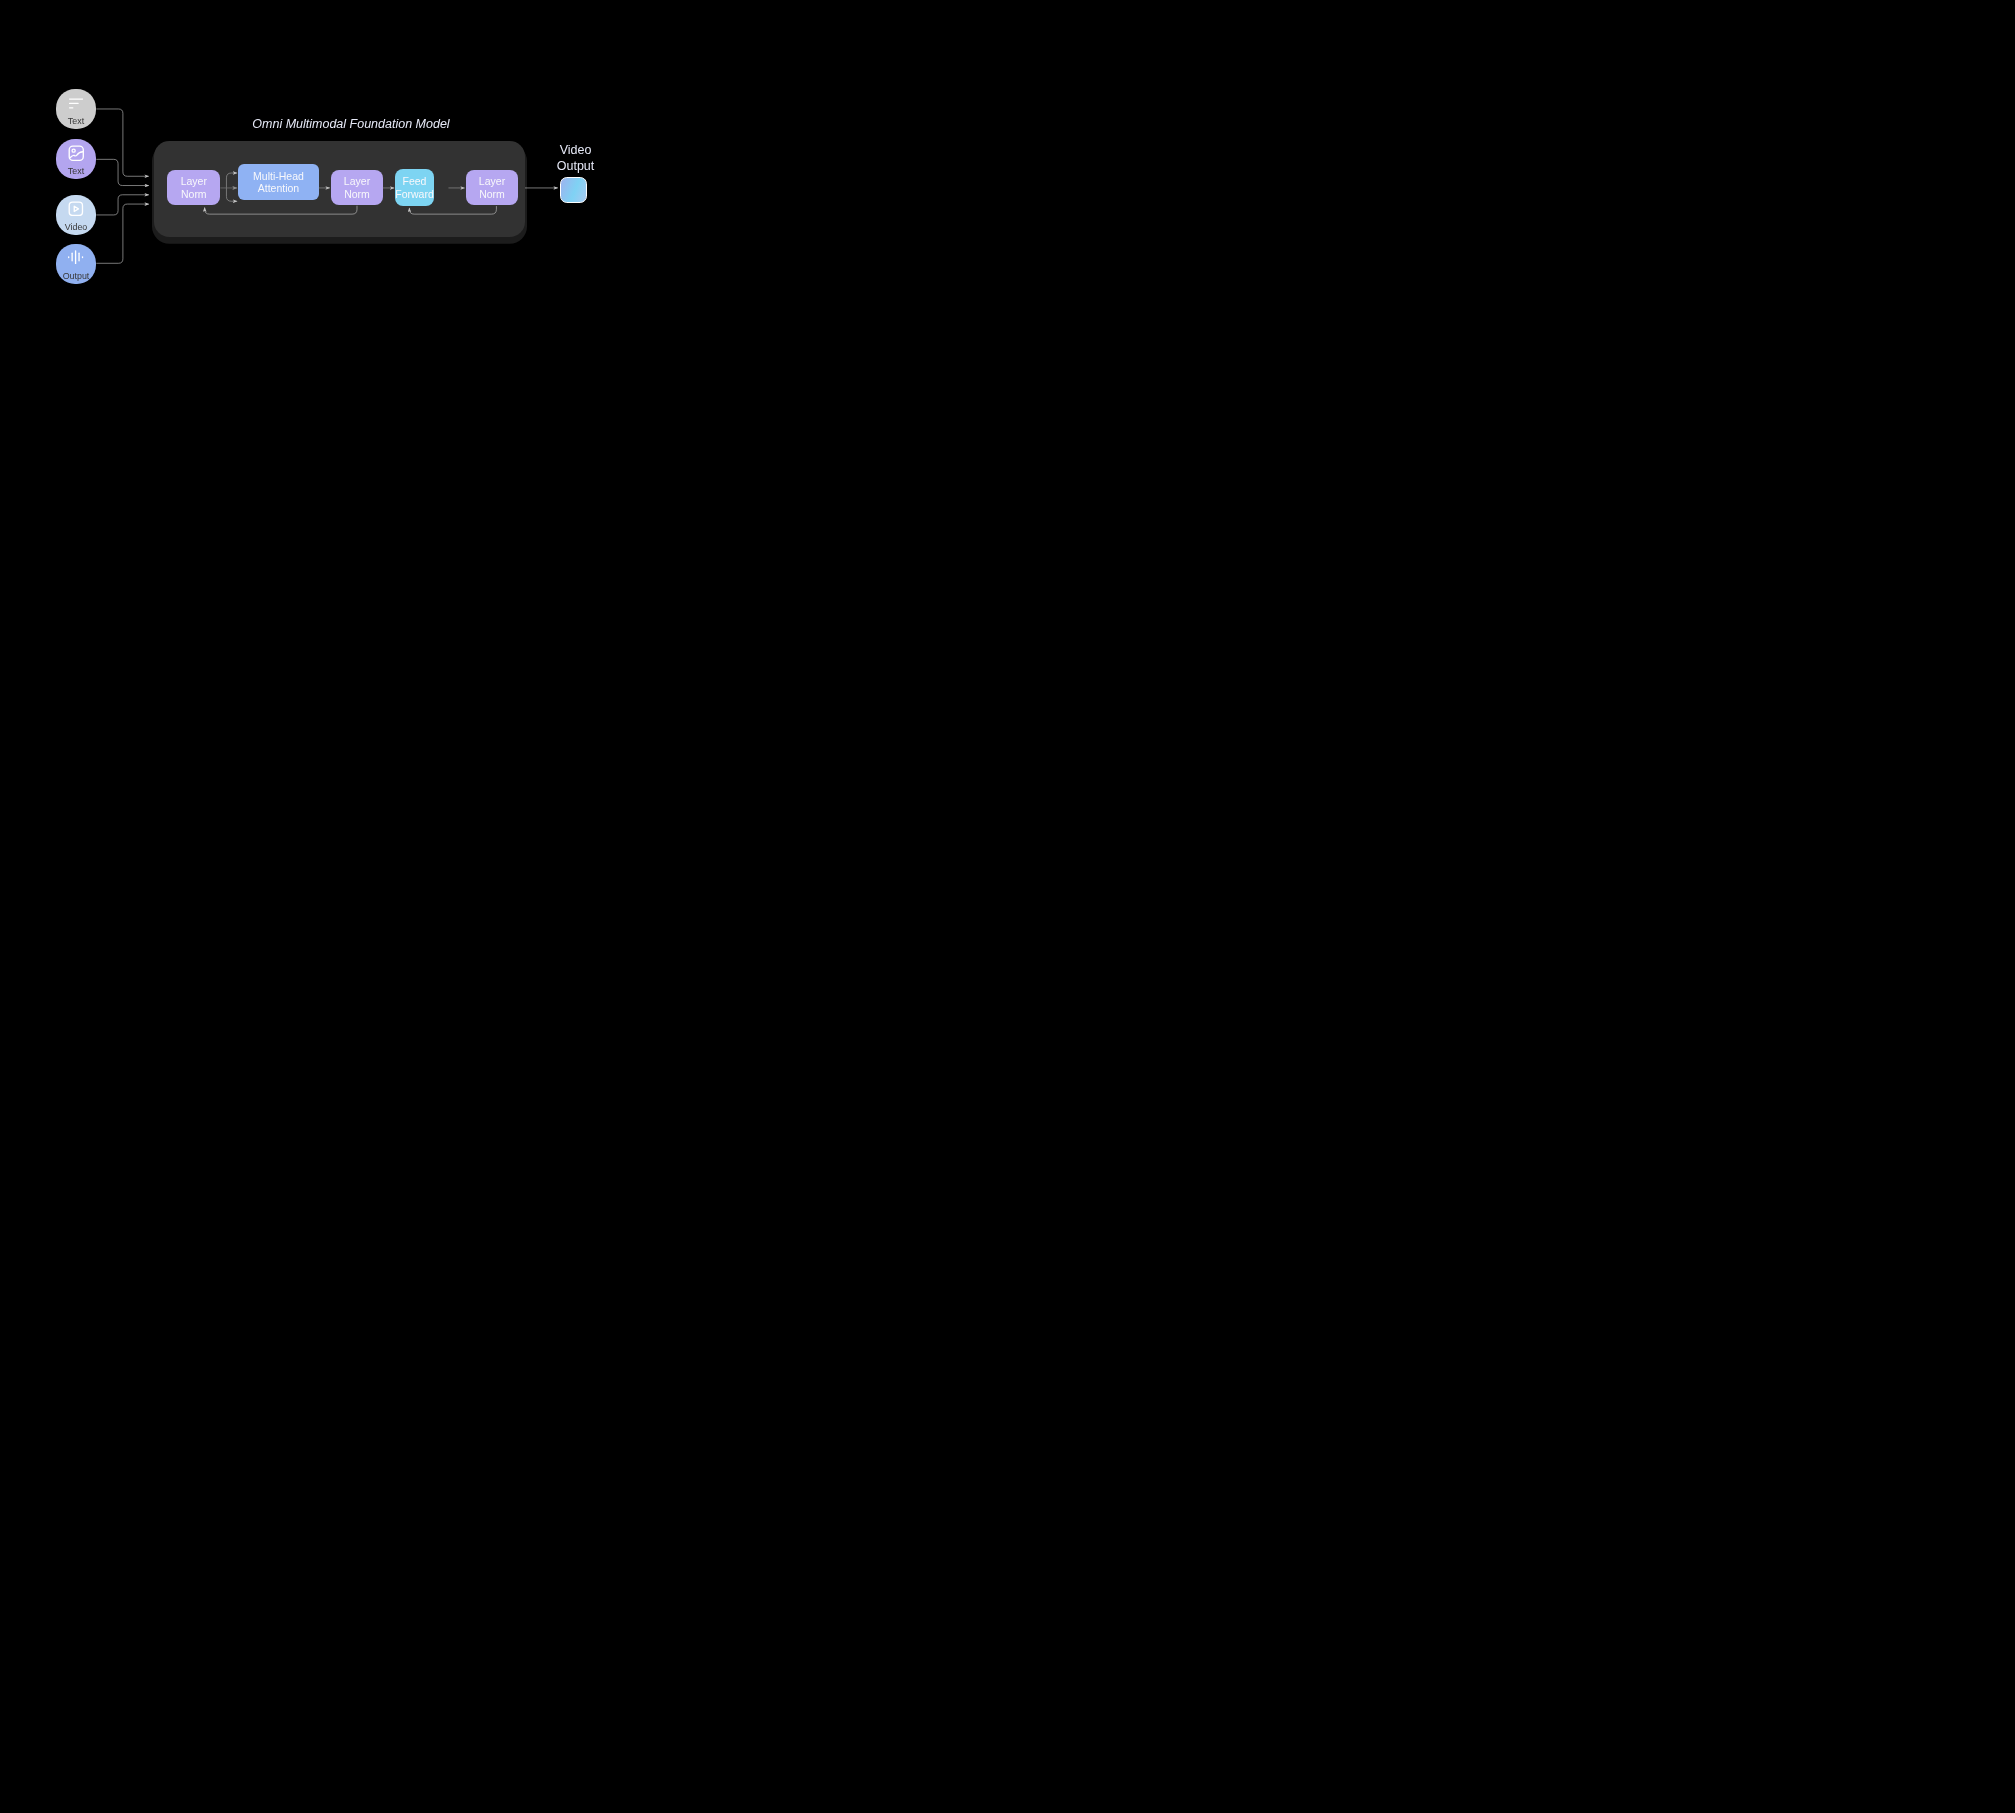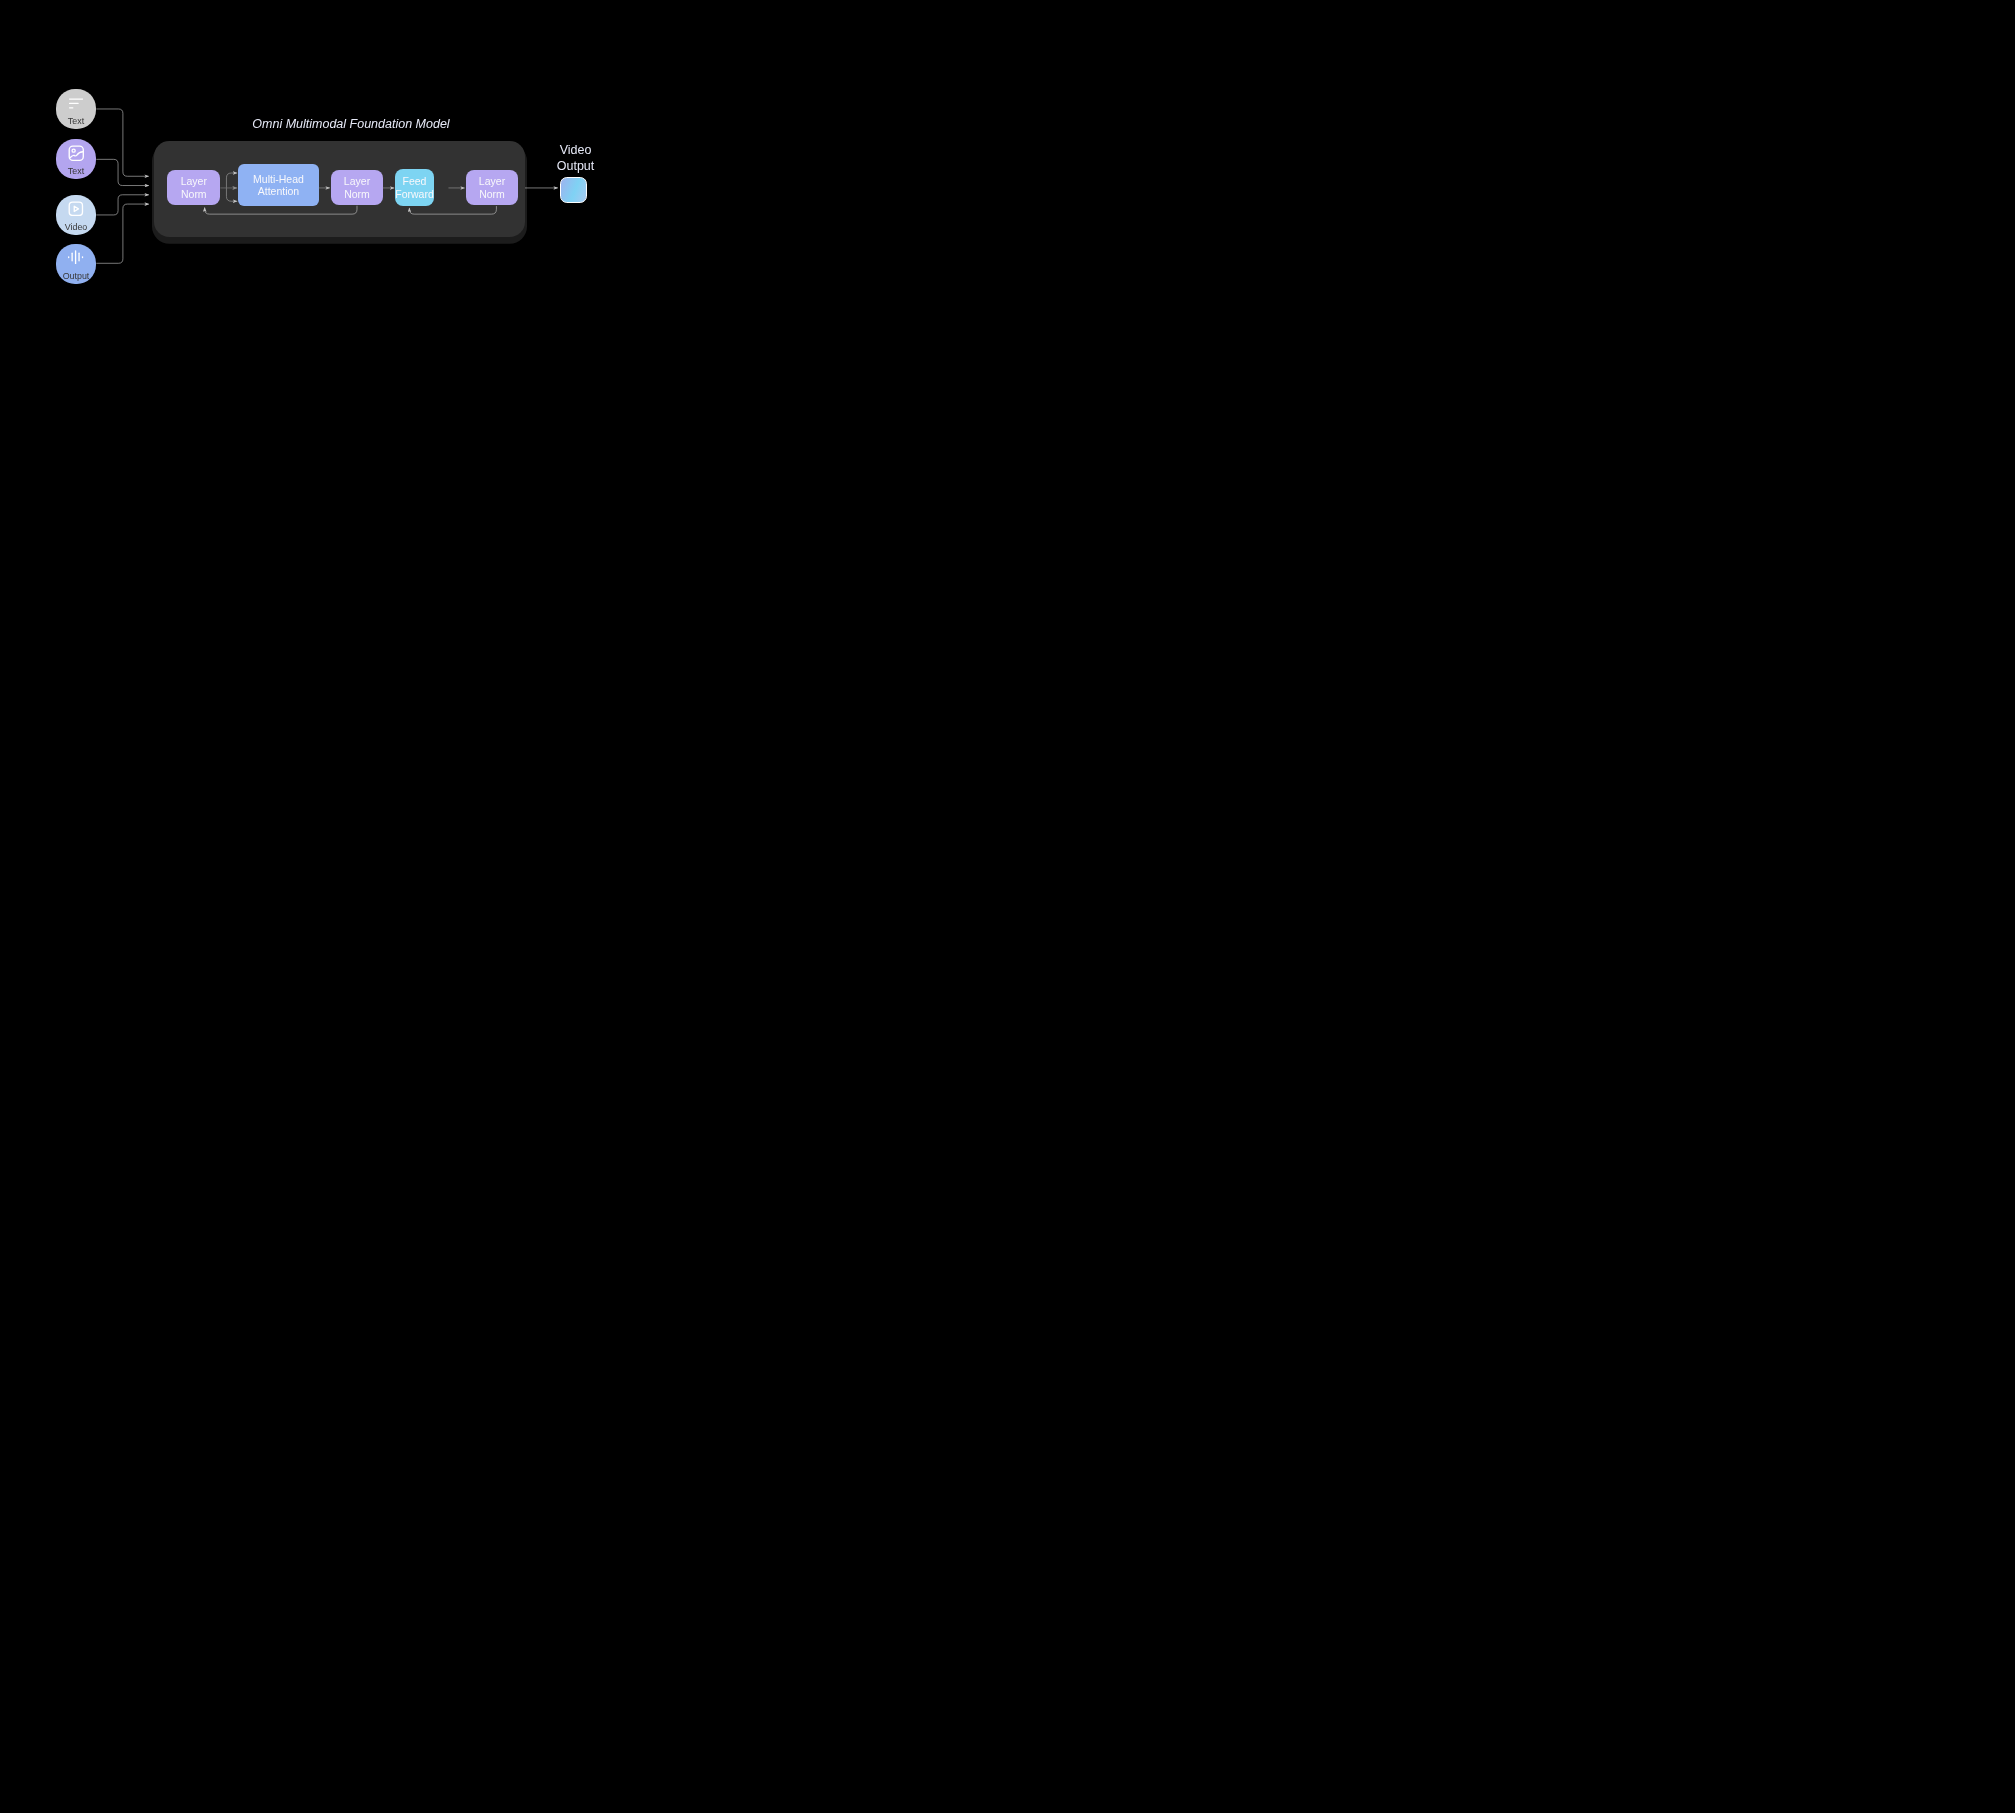--- a/index.html
+++ b/index.html
@@ -23,21 +23,21 @@
   
   .model{position:absolute;left:154px;top:141px;width:371px;height:96px;border-radius:15.3px;
          background:var(--container);box-shadow:0 4.8px 0 2px var(--container-shadow);}
   .block{position:absolute;display:flex;flex-direction:column;justify-content:center;align-items:center;
          color:var(--block-text);font-size:10.5px;line-height:12.5px;text-align:center;}
   .block span{display:block;}
   .b-ln{background:var(--layer-norm-block);border-radius:8px;width:53px;height:35px;top:29px;}
   .b-ln1{left:13.3px;}
   .b-ln2{left:177px;width:52px;}
   .b-ln3{left:312px;width:52px;}
-  .b-mha{left:84px;top:23px;width:81px;height:42px;border-radius:6px;background:var(--attention-block);}
+  .b-mha{left:84px;top:23px;width:81px;height:36px;border-radius:6px;background:var(--attention-block);}
   .b-ff {left:241px;top:28px;width:39px;height:37px;border-radius:8px;background:var(--feed-forward-block);}
   
   .out-box{position:absolute;left:560px;top:177px;width:25px;height:24px;border-radius:6.9px;
          border:0.8px solid #fdfdfd;
          background:linear-gradient(112deg,var(--output-gradient-start) 0%,var(--output-gradient-mid) 55%,var(--output-gradient-end) 100%);}
   
   svg.wires{position:absolute;left:0;top:0;width:633px;height:363px;}
   .w-light{stroke:var(--connector-light);stroke-width:1.5;fill:none;}
   .w-mid{stroke:var(--connector-mid);stroke-width:1.5;fill:none;}
   .w-dark{stroke:var(--connector-dark);stroke-width:1.9;fill:none;}

